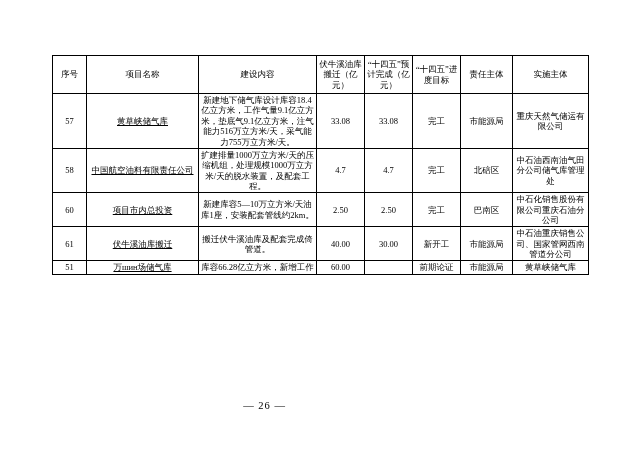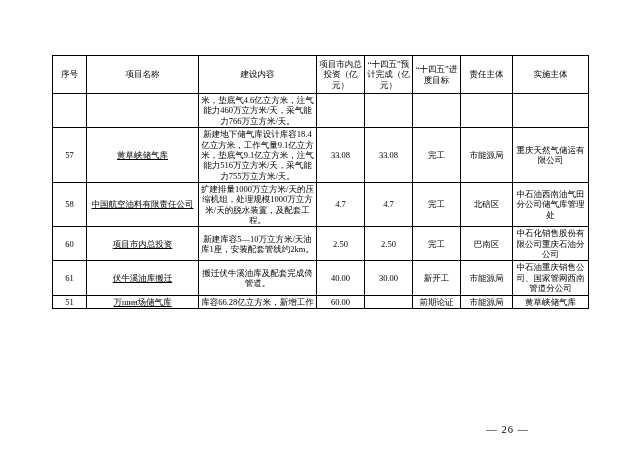--- a/index.html
+++ b/index.html
@@ -61,23 +61,23 @@
   .col-2 { width: 118px; }
   .col-3 { width: 48px; }
   .col-4 { width: 48px; }
   .col-5 { width: 48px; }
   .col-6 { width: 52px; }
   .col-7 { width: 76px; }
 
   .page-number {
     position: absolute;
     left: 0;
-    top: 424px;
+    top: 400px;
     width: 529px;
-    text-align: right;
+    text-align: center;
     font-size: 10.5px;
     letter-spacing: 1px;
     font-family: "Liberation Serif", serif;
   }
 </style>
 </head>
 <body>
 
 <div class="page">
   <div class="table-wrap">
@@ -90,38 +90,28 @@
         <col class="col-4">
         <col class="col-5">
         <col class="col-6">
         <col class="col-7">
       </colgroup>
       <thead>
         <tr>
           <th>序号</th>
           <th>项目名称</th>
           <th>建设内容</th>
-          <th>项目市内总投资（亿元）</th>
+          <th>伏牛溪油库搬迁（亿元）</th>
           <th>“十四五”预计完成（亿元）</th>
           <th>“十四五”进度目标</th>
           <th>责任主体</th>
           <th>实施主体</th>
         </tr>
       </thead>
       <tbody>
-        <tr>
-          <td></td>
-          <td class="name-cell"></td>
-          <td class="content-cell">米，垫底气4.6亿立方米，注气能力460万立方米/天，采气能力766万立方米/天。</td>
-          <td></td>
-          <td></td>
-          <td></td>
-          <td></td>
-          <td></td>
-        </tr>
         <tr>
           <td>57</td>
           <td class="name-cell">黄草峡储气库</td>
           <td class="content-cell">新建地下储气库设计库容18.4亿立方米，工作气量9.1亿立方米，垫底气9.1亿立方米，注气能力516万立方米/天，采气能力755万立方米/天。</td>
           <td>33.08</td>
           <td>33.08</td>
           <td>完工</td>
           <td>市能源局</td>
           <td>重庆天然气储运有限公司</td>
         </tr>

